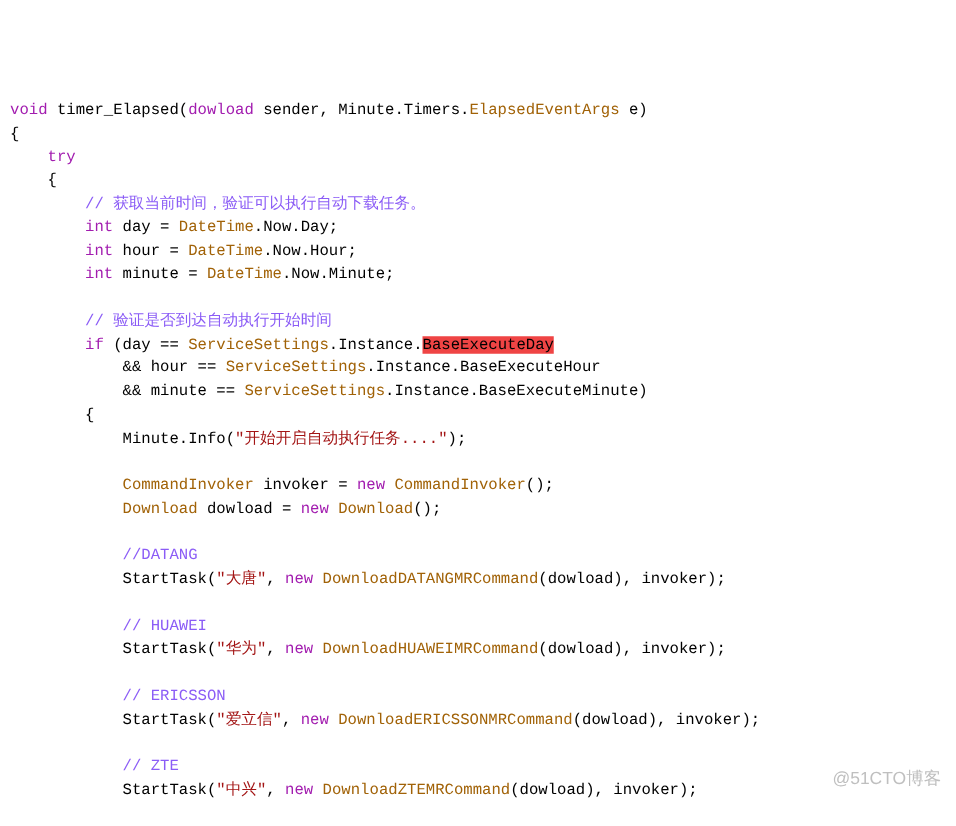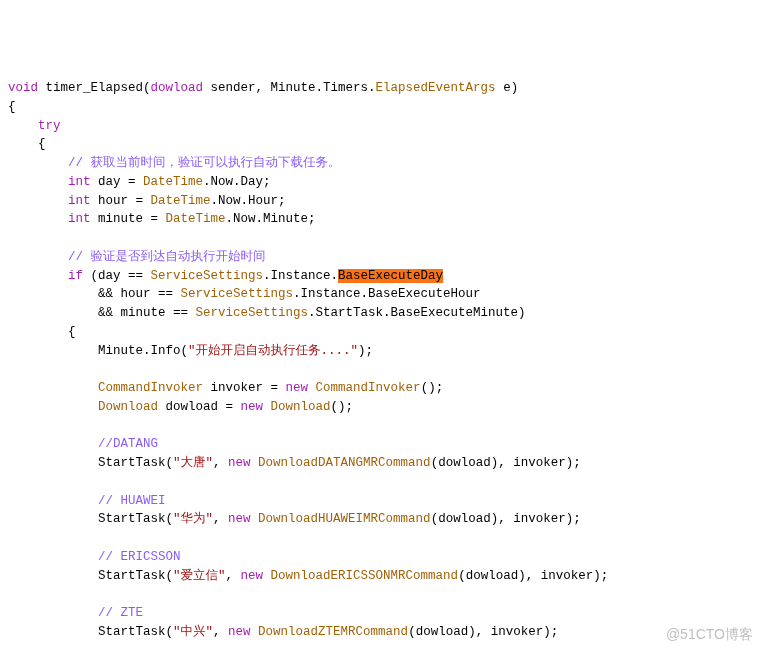--- a/index.html
+++ b/index.html
@@ -11,25 +11,25 @@
     line-height: 1.5;
     white-space: pre;
     color: #000000;
     width: 765px;
     box-sizing: border-box;
   }
   .k   { color: #a21caf; }   
   .t   { color: #a16207; }   
   .c   { color: #8b5cf6; }   
   .s   { color: #a31515; }   
-  .hl  { background: #f97316; } 
+  .hl  { background: #ef4444; } 
   .wm  {
     position: fixed;
     right: 12px;
-    bottom: 16px;
+    bottom: 28px;
     color: #bfbfbf;
     font-family: Arial, sans-serif;
     font-size: 14px;
     user-select: none;
     pointer-events: none;
   }
 </style>
 </head>
 <body>
 
@@ -40,21 +40,21 @@
     <span class="k">try</span>
     <span>{</span>
         <span class="c">// 获取当前时间，验证可以执行自动下载任务。</span>
         <span class="k">int</span><span> day = </span><span class="t">DateTime</span><span>.Now.Day;</span>
         <span class="k">int</span><span> hour = </span><span class="t">DateTime</span><span>.Now.Hour;</span>
         <span class="k">int</span><span> minute = </span><span class="t">DateTime</span><span>.Now.Minute;</span>
 
         <span class="c">// 验证是否到达自动执行开始时间</span>
         <span class="k">if</span><span> (day == </span><span class="t">ServiceSettings</span><span>.Instance.</span><span class="hl">BaseExecuteDay</span>
             <span>&amp;&amp; hour == </span><span class="t">ServiceSettings</span><span>.Instance.BaseExecuteHour</span>
-            <span>&amp;&amp; minute == </span><span class="t">ServiceSettings</span><span>.StartTask.BaseExecuteMinute)</span>
+            <span>&amp;&amp; minute == </span><span class="t">ServiceSettings</span><span>.Instance.BaseExecuteMinute)</span>
         <span>{</span>
             <span>Minute.Info(</span><span class="s">"开始开启自动执行任务...."</span><span>);</span>
 
             <span class="t">CommandInvoker</span><span> invoker = </span><span class="k">new</span> <span class="t">CommandInvoker</span><span>();</span>
             <span class="t">Download</span><span> dowload = </span><span class="k">new</span> <span class="t">Download</span><span>();</span>
 
             <span class="c">//DATANG</span>
             <span>StartTask(</span><span class="s">"大唐"</span><span>, </span><span class="k">new</span> <span class="t">DownloadDATANGMRCommand</span><span>(dowload), invoker);</span>
 
             <span class="c">// HUAWEI</span>

